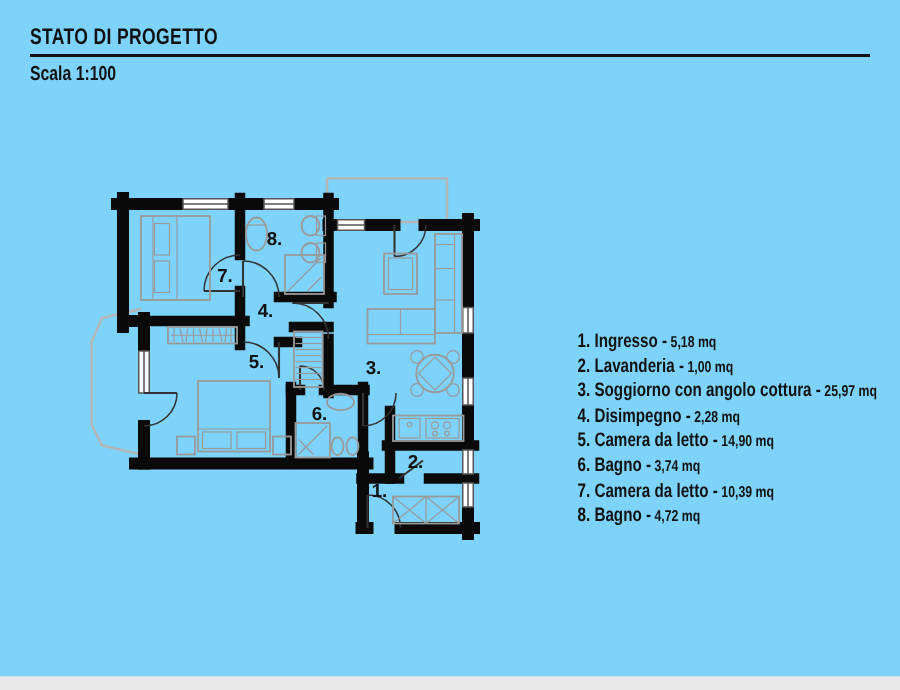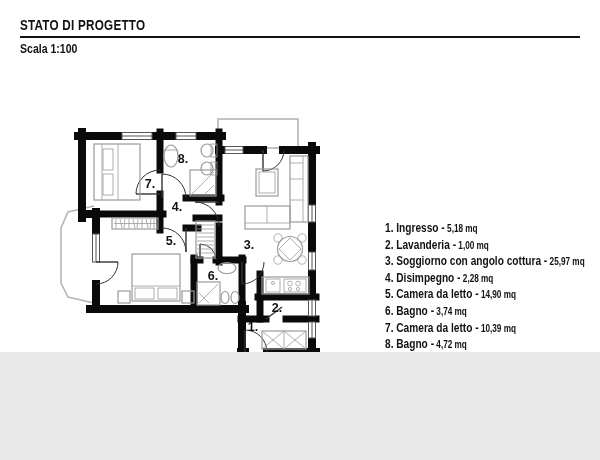--- a/index.html
+++ b/index.html
@@ -1,17 +1,17 @@
 <!DOCTYPE html>
 <html><head>
 <meta charset="utf-8">
 <style>
   html,body{margin:0;padding:0;background:#e8e8e8;}
   .page{
-    position:relative;width:600px;height:352px;background:#ffffff;
+    position:relative;width:600px;height:451px;background:#7dd3fc;
     outline:1px solid #c9c9c9;overflow:hidden;
     font-family:"Liberation Sans", sans-serif;color:#111;
   }
   .condensed{transform:scaleX(0.78);transform-origin:left top;display:inline-block;white-space:nowrap;}
   .title{position:absolute;left:20px;top:16px;font-size:15px;font-weight:800;letter-spacing:.3px;}
   .rule{position:absolute;left:20px;top:36px;width:560px;height:2px;background:#111;}
   .scale{position:absolute;left:20px;top:41px;font-size:13.5px;font-weight:700;}
   .legend{position:absolute;left:385px;top:219px;}
   .legend-row{white-space:nowrap;height:16.6px;line-height:16.6px;}
   .legend-name{font-size:13px;font-weight:700;}

